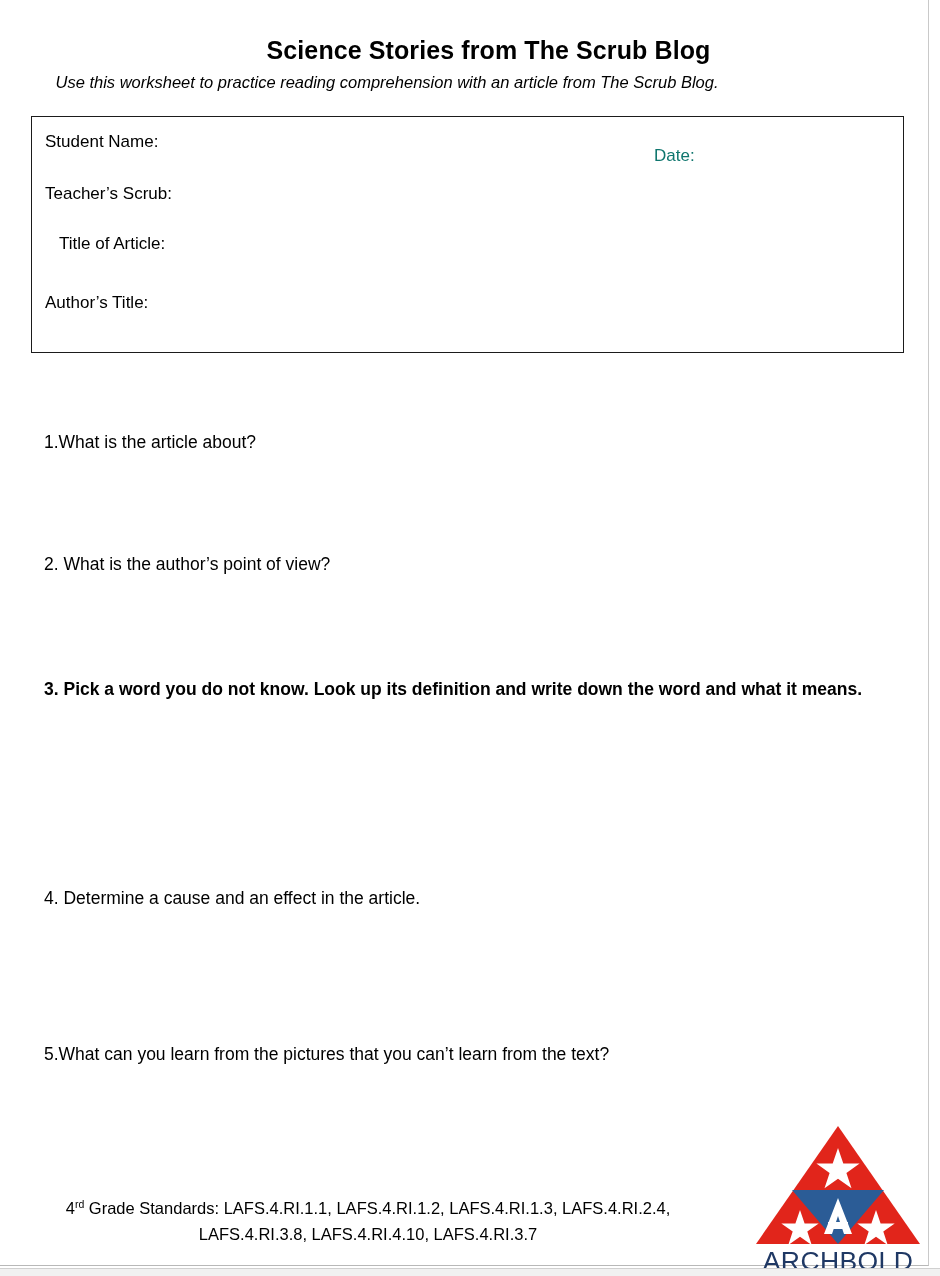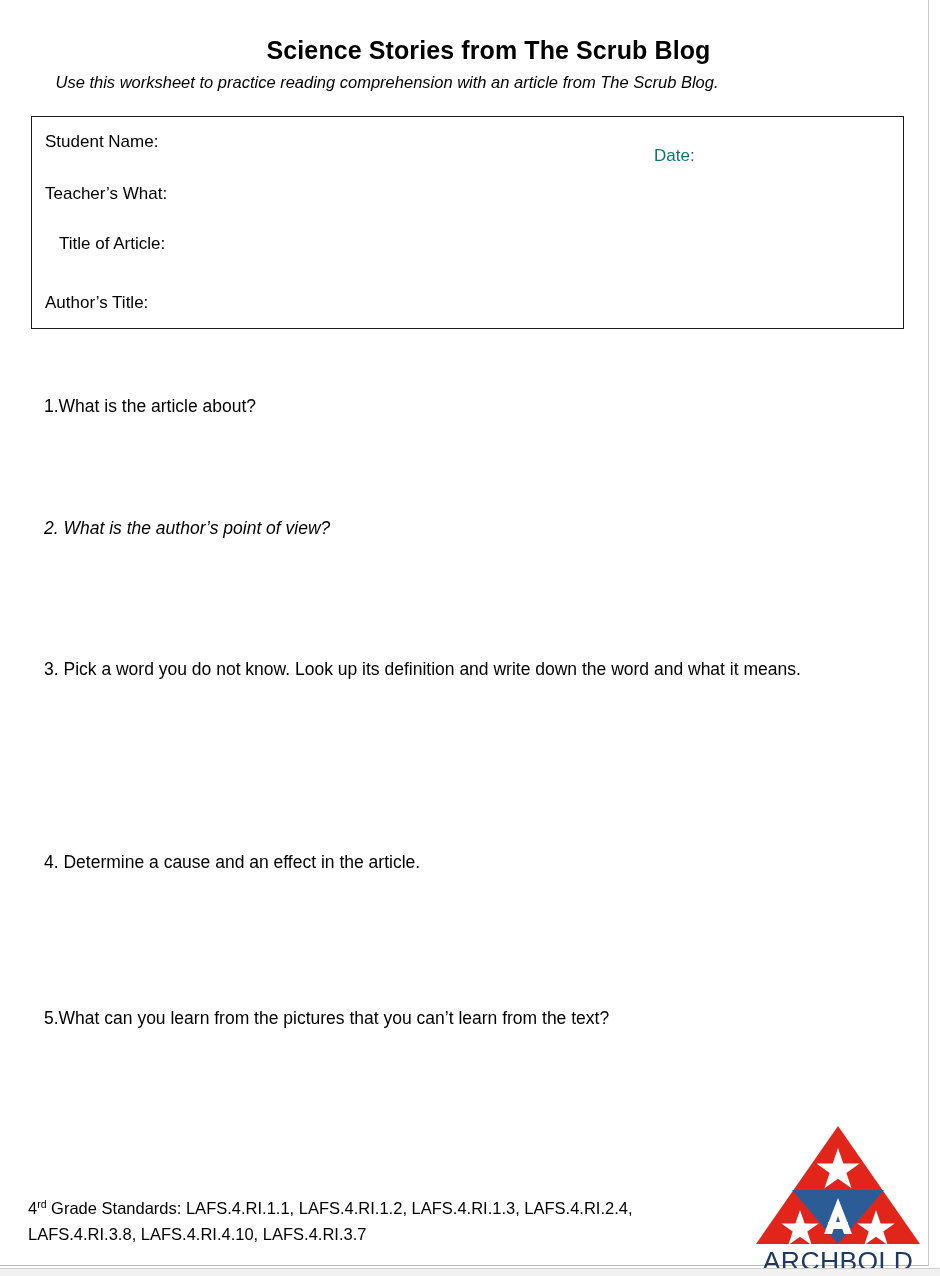--- a/index.html
+++ b/index.html
@@ -69,21 +69,21 @@
     font-style: italic;
     color: #000;
   }
 
   
   .info-box {
     position: absolute;
     left: 31px;
     top: 116px;
     width: 873px;
-    height: 213px;
+    height: 237px;
     border: 1.6px solid #1b1b1b;
     box-sizing: border-box;
   }
   .info-row {
     position: absolute;
     left: 13px;
     font-size: 17px;
     color: #000;
     white-space: nowrap;
   }
@@ -101,41 +101,43 @@
   }
 
   
   .question {
     position: absolute;
     left: 44px;
     width: 840px;
     font-size: 17.5px;
     line-height: 1.55;
     color: #000;
+    margin-top: 36px;
   }
   .q1 { top: 393px; }
-  .q2 { top: 515px; font-style: italic; }
-  .q3 { top: 656px; }
+  .q2 { top: 515px; }
+  .q3 { top: 640px; font-weight: bold; }
   .q4 { top: 849px; }
   .q5 { top: 1005px; }
 
   .q-sub {
     display: block;
     font-size: 17.5px;
   }
 
   
   .standards {
     position: absolute;
     left: 28px;
     top: 1196px;
     width: 680px;
     font-size: 16.5px;
     line-height: 1.55;
     color: #000;
+    text-align: center;
   }
   .standards sup {
     font-size: 10.5px;
     vertical-align: super;
     line-height: 0;
   }
 
   
   .logo {
     position: absolute;
@@ -151,21 +153,21 @@
 
 <div class="page">
 
   <div class="doc-title">Science Stories from The Scrub Blog</div>
 
   <div class="doc-subtitle">Use this worksheet to practice reading comprehension with an article from The Scrub Blog.</div>
 
   <div class="info-box">
     <div class="info-row r1">Student Name:</div>
     <div class="info-date">Date:</div>
-    <div class="info-row r2">Teacher’s What:</div>
+    <div class="info-row r2">Teacher’s Scrub:</div>
     <div class="info-row r3">Title of Article:</div>
     <div class="info-row r4">Author’s Title:</div>
   </div>
 
   <div class="question q1">1.What is the article about?</div>
 
   <div class="question q2">
     <span>2. What is the author’s point of view?</span>
   </div>
 

